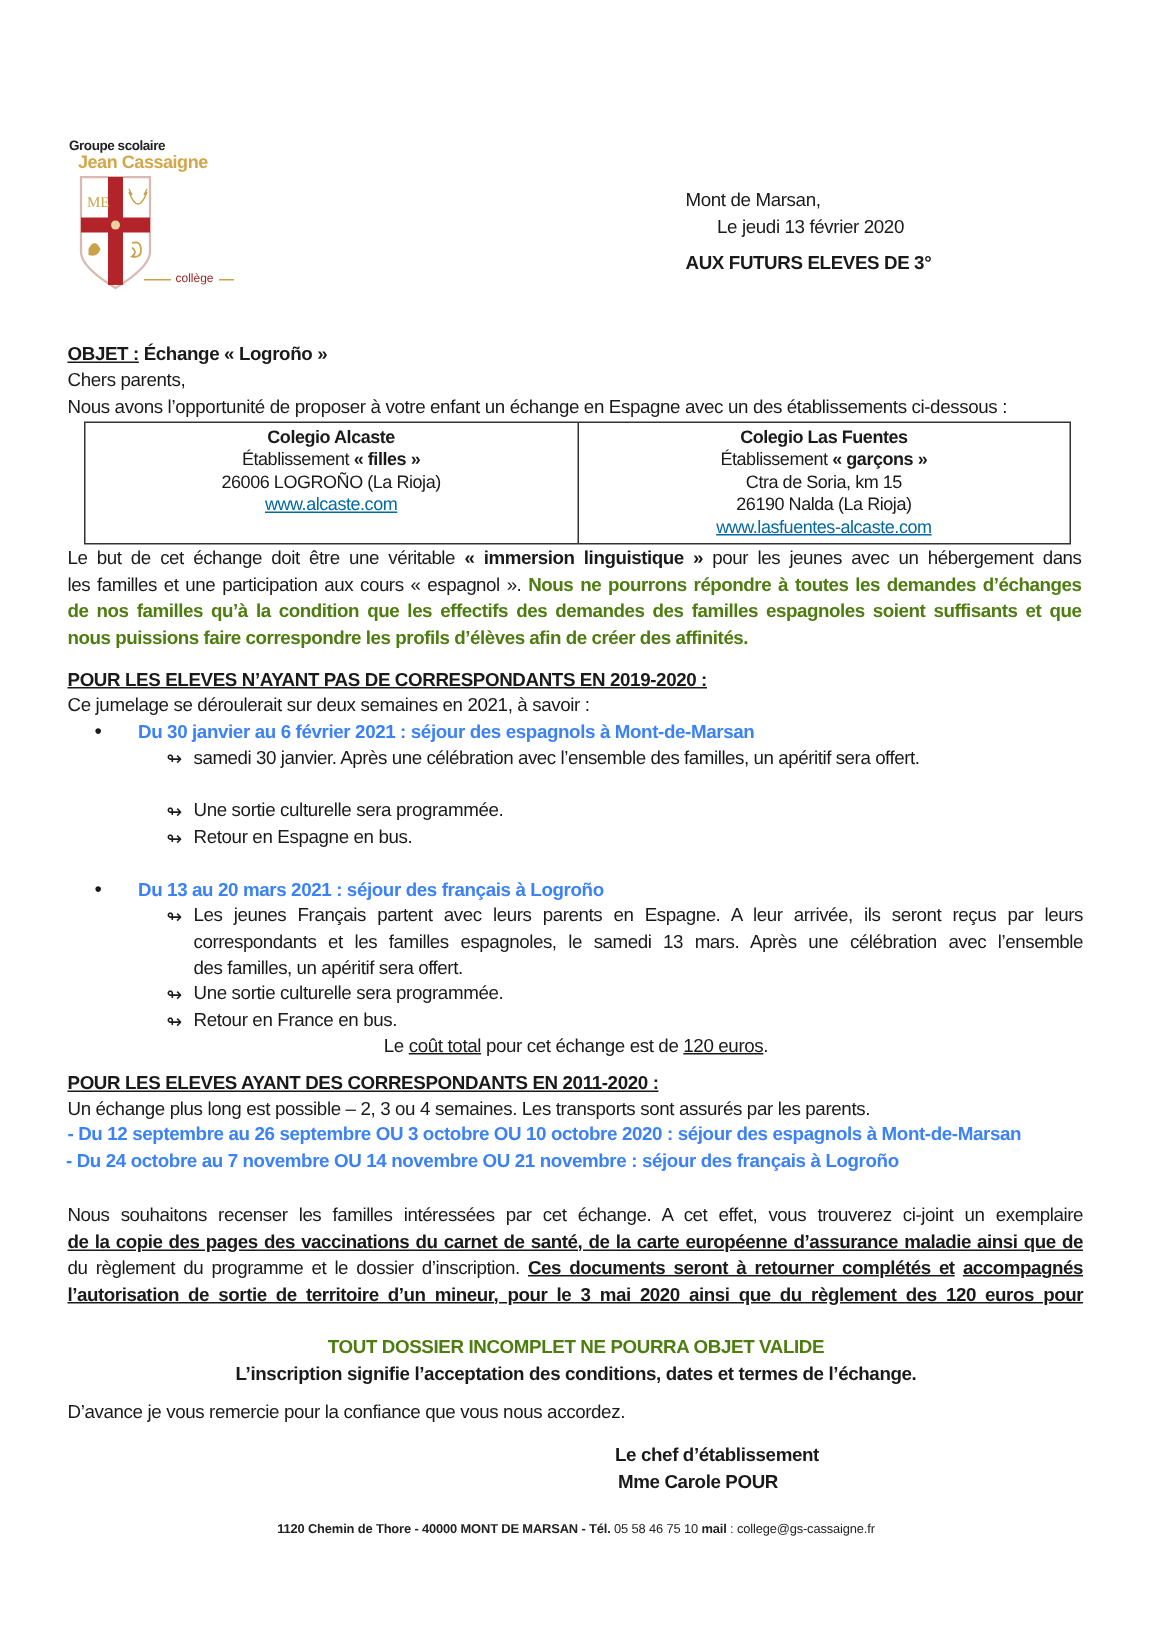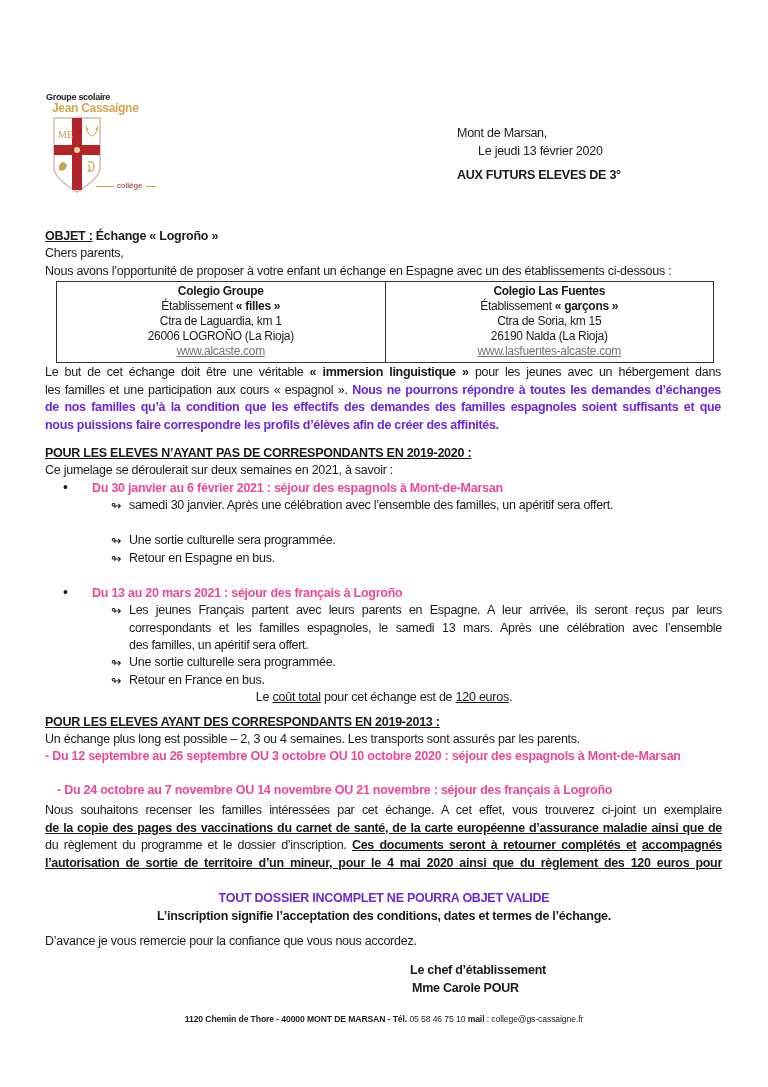--- a/index.html
+++ b/index.html
@@ -3,35 +3,35 @@
 <meta charset="utf-8">
 <style>
   html, body { margin: 0; padding: 0; background: #ffffff; }
   body { width: 768px; height: 1087px; position: relative; overflow: hidden;
          font-family: "Liberation Sans Narrow", "Liberation Sans", sans-serif; color: #1a1a1a; }
   .page { position: absolute; left: 0; top: 0; width: 611px; height: 1087px; border-radius: 32px; }
   .abs { position: absolute; }
   .t { font-family: "Liberation Sans", sans-serif; font-size: 12.5px; letter-spacing: -0.25px; line-height: 17px; white-space: nowrap; }
   .b { font-weight: bold; }
   .u { text-decoration: underline; }
-  .red { color: #6d28d9; }
-  .blue { color: #ec4899; }
+  .red { color: #4d7c0f; }
+  .blue { color: #3b82f6; }
 
   
   .logo-group { left: 46px; top: 93px; font-family: "Liberation Sans", sans-serif; font-size: 9px; font-weight: bold; color: #222; letter-spacing: -0.3px; line-height: 9px; }
   .logo-name { left: 52px; top: 101px; font-family: "Liberation Sans", sans-serif; font-size: 12px; font-weight: bold; color: #d4a64a; letter-spacing: -0.3px; }
   .logo-college { left: 117px; top: 181px; font-family: "Liberation Sans", sans-serif; font-size: 8px; color: #9a1e1e; }
   .logo-line1 { left: 96px; top: 186px; width: 18px; height: 1px; background: #c9a24a; }
   .logo-line2 { left: 146px; top: 186px; width: 10px; height: 1px; background: #c9a24a; }
 
   
   .tbl { left: 56px; top: 281px; width: 658px; height: 82px; border: 1px solid #333; box-sizing: border-box; display: flex; }
   .tbl .cell { flex: 1; text-align: center; font-family: "Liberation Sans", sans-serif; font-size: 12px; line-height: 15px; padding-top: 2px; color: #1a1a1a; letter-spacing: -0.3px; }
   .tbl .cell + .cell { border-left: 1px solid #333; }
-  .tbl a { color: #737373; text-decoration: underline; }
+  .tbl a { color: #0369a1; text-decoration: underline; }
 
   .para { font-family: "Liberation Sans", sans-serif; font-size: 12.5px; line-height: 17.5px; letter-spacing: -0.3px; text-align: justify; }
   .para .line { display: block; white-space: nowrap; text-align-last: justify; }
   .para .line.last { text-align-last: left; }
 
   .bullet-dot { font-size: 14px; }
 
   .footer { left: 0; width: 768px; top: 1014px; text-align: center; font-family: "Liberation Sans", sans-serif; font-size: 8.6px; color: #222; letter-spacing: -0.1px; }
 </style>
 </head>
@@ -60,23 +60,22 @@
   <div class="abs t b" style="left:457px;top:167px;">AUX FUTURS ELEVES DE 3°</div>
 
   <div class="abs t b" style="left:45px;top:228px;">
     <span class="u">OBJET :</span><span> Échange « Logroño »</span>
   </div>
   <div class="abs t" style="left:45px;top:245px;">Chers parents,</div>
   <div class="abs t" style="left:45px;top:263px;">Nous avons l’opportunité de proposer à votre enfant un échange en Espagne avec un des établissements ci-dessous :</div>
 
   <div class="abs tbl">
     <div class="cell">
-      <div class="b">Colegio Groupe</div>
+      <div class="b">Colegio Alcaste</div>
       <div><span>Établissement </span><span class="b">« filles »</span></div>
-      <div>Ctra de Laguardia, km 1</div>
       <div>26006 LOGROÑO (La Rioja)</div>
       <div><a>www.alcaste.com</a></div>
     </div>
     <div class="cell">
       <div class="b">Colegio Las Fuentes</div>
       <div><span>Établissement </span><span class="b">« garçons »</span></div>
       <div>Ctra de Soria, km 15</div>
       <div>26190 Nalda (La Rioja)</div>
       <div><a>www.lasfuentes-alcaste.com</a></div>
     </div>
@@ -115,30 +114,30 @@
   </div>
   <div class="abs t" style="left:111px;top:655px;">↬</div>
   <div class="abs t" style="left:129px;top:654px;">Une sortie culturelle sera programmée.</div>
   <div class="abs t" style="left:111px;top:673px;">↬</div>
   <div class="abs t" style="left:129px;top:672px;">Retour en France en bus.</div>
 
   <div class="abs t" style="left:0;width:768px;text-align:center;top:689px;">
     <span>Le </span><span class="u">coût total</span><span> pour cet échange est de </span><span class="u">120 euros</span><span>.</span>
   </div>
 
-  <div class="abs t b u" style="left:45px;top:714px;">POUR LES ELEVES AYANT DES CORRESPONDANTS EN 2019-2013 :</div>
+  <div class="abs t b u" style="left:45px;top:714px;">POUR LES ELEVES AYANT DES CORRESPONDANTS EN 2011-2020 :</div>
   <div class="abs t" style="left:45px;top:731px;">Un échange plus long est possible – 2, 3 ou 4 semaines. Les transports sont assurés par les parents.</div>
   <div class="abs t b blue" style="left:45px;top:748px;">- Du 12 septembre au 26 septembre OU 3 octobre OU 10 octobre 2020 : séjour des espagnols à Mont-de-Marsan</div>
-  <div class="abs t b blue" style="left:57px;top:766px;margin-top:16px;">- Du 24 octobre au 7 novembre OU 14 novembre OU 21 novembre : séjour des français à Logroño</div>
+  <div class="abs t b blue" style="left:44px;top:766px;">- Du 24 octobre au 7 novembre OU 14 novembre OU 21 novembre : séjour des français à Logroño</div>
 
   <div class="abs para" style="left:45px;top:802px;width:677px;">
     <span class="line">Nous souhaitons recenser les familles intéressées par cet échange. A cet effet, vous trouverez ci-joint un exemplaire</span>
     <span class="line b u">de la copie des pages des vaccinations du carnet de santé, de la carte européenne d’assurance maladie ainsi que de</span>
     <span class="line"><span>du règlement du programme et le dossier d’inscription. </span><b class="u">Ces documents seront à retourner complétés et</b><span> </span><b class="u">accompagnés</b></span>
-    <span class="line b u">l’autorisation de sortie de territoire d’un mineur, pour le 4 mai 2020 ainsi que du règlement des 120 euros pour</span>
+    <span class="line b u">l’autorisation de sortie de territoire d’un mineur, pour le 3 mai 2020 ainsi que du règlement des 120 euros pour</span>
   </div>
 
   <div class="abs t b red" style="left:0;width:768px;text-align:center;top:890px;">TOUT DOSSIER INCOMPLET NE POURRA OBJET VALIDE</div>
   <div class="abs t b" style="left:0;width:768px;text-align:center;top:908px;">L’inscription signifie l’acceptation des conditions, dates et termes de l’échange.</div>
 
   <div class="abs t" style="left:45px;top:933px;">D’avance je vous remercie pour la confiance que vous nous accordez.</div>
 
   <div class="abs t b" style="left:410px;top:962px;">Le chef d’établissement</div>
   <div class="abs t b" style="left:412px;top:980px;">Mme Carole POUR</div>
 

